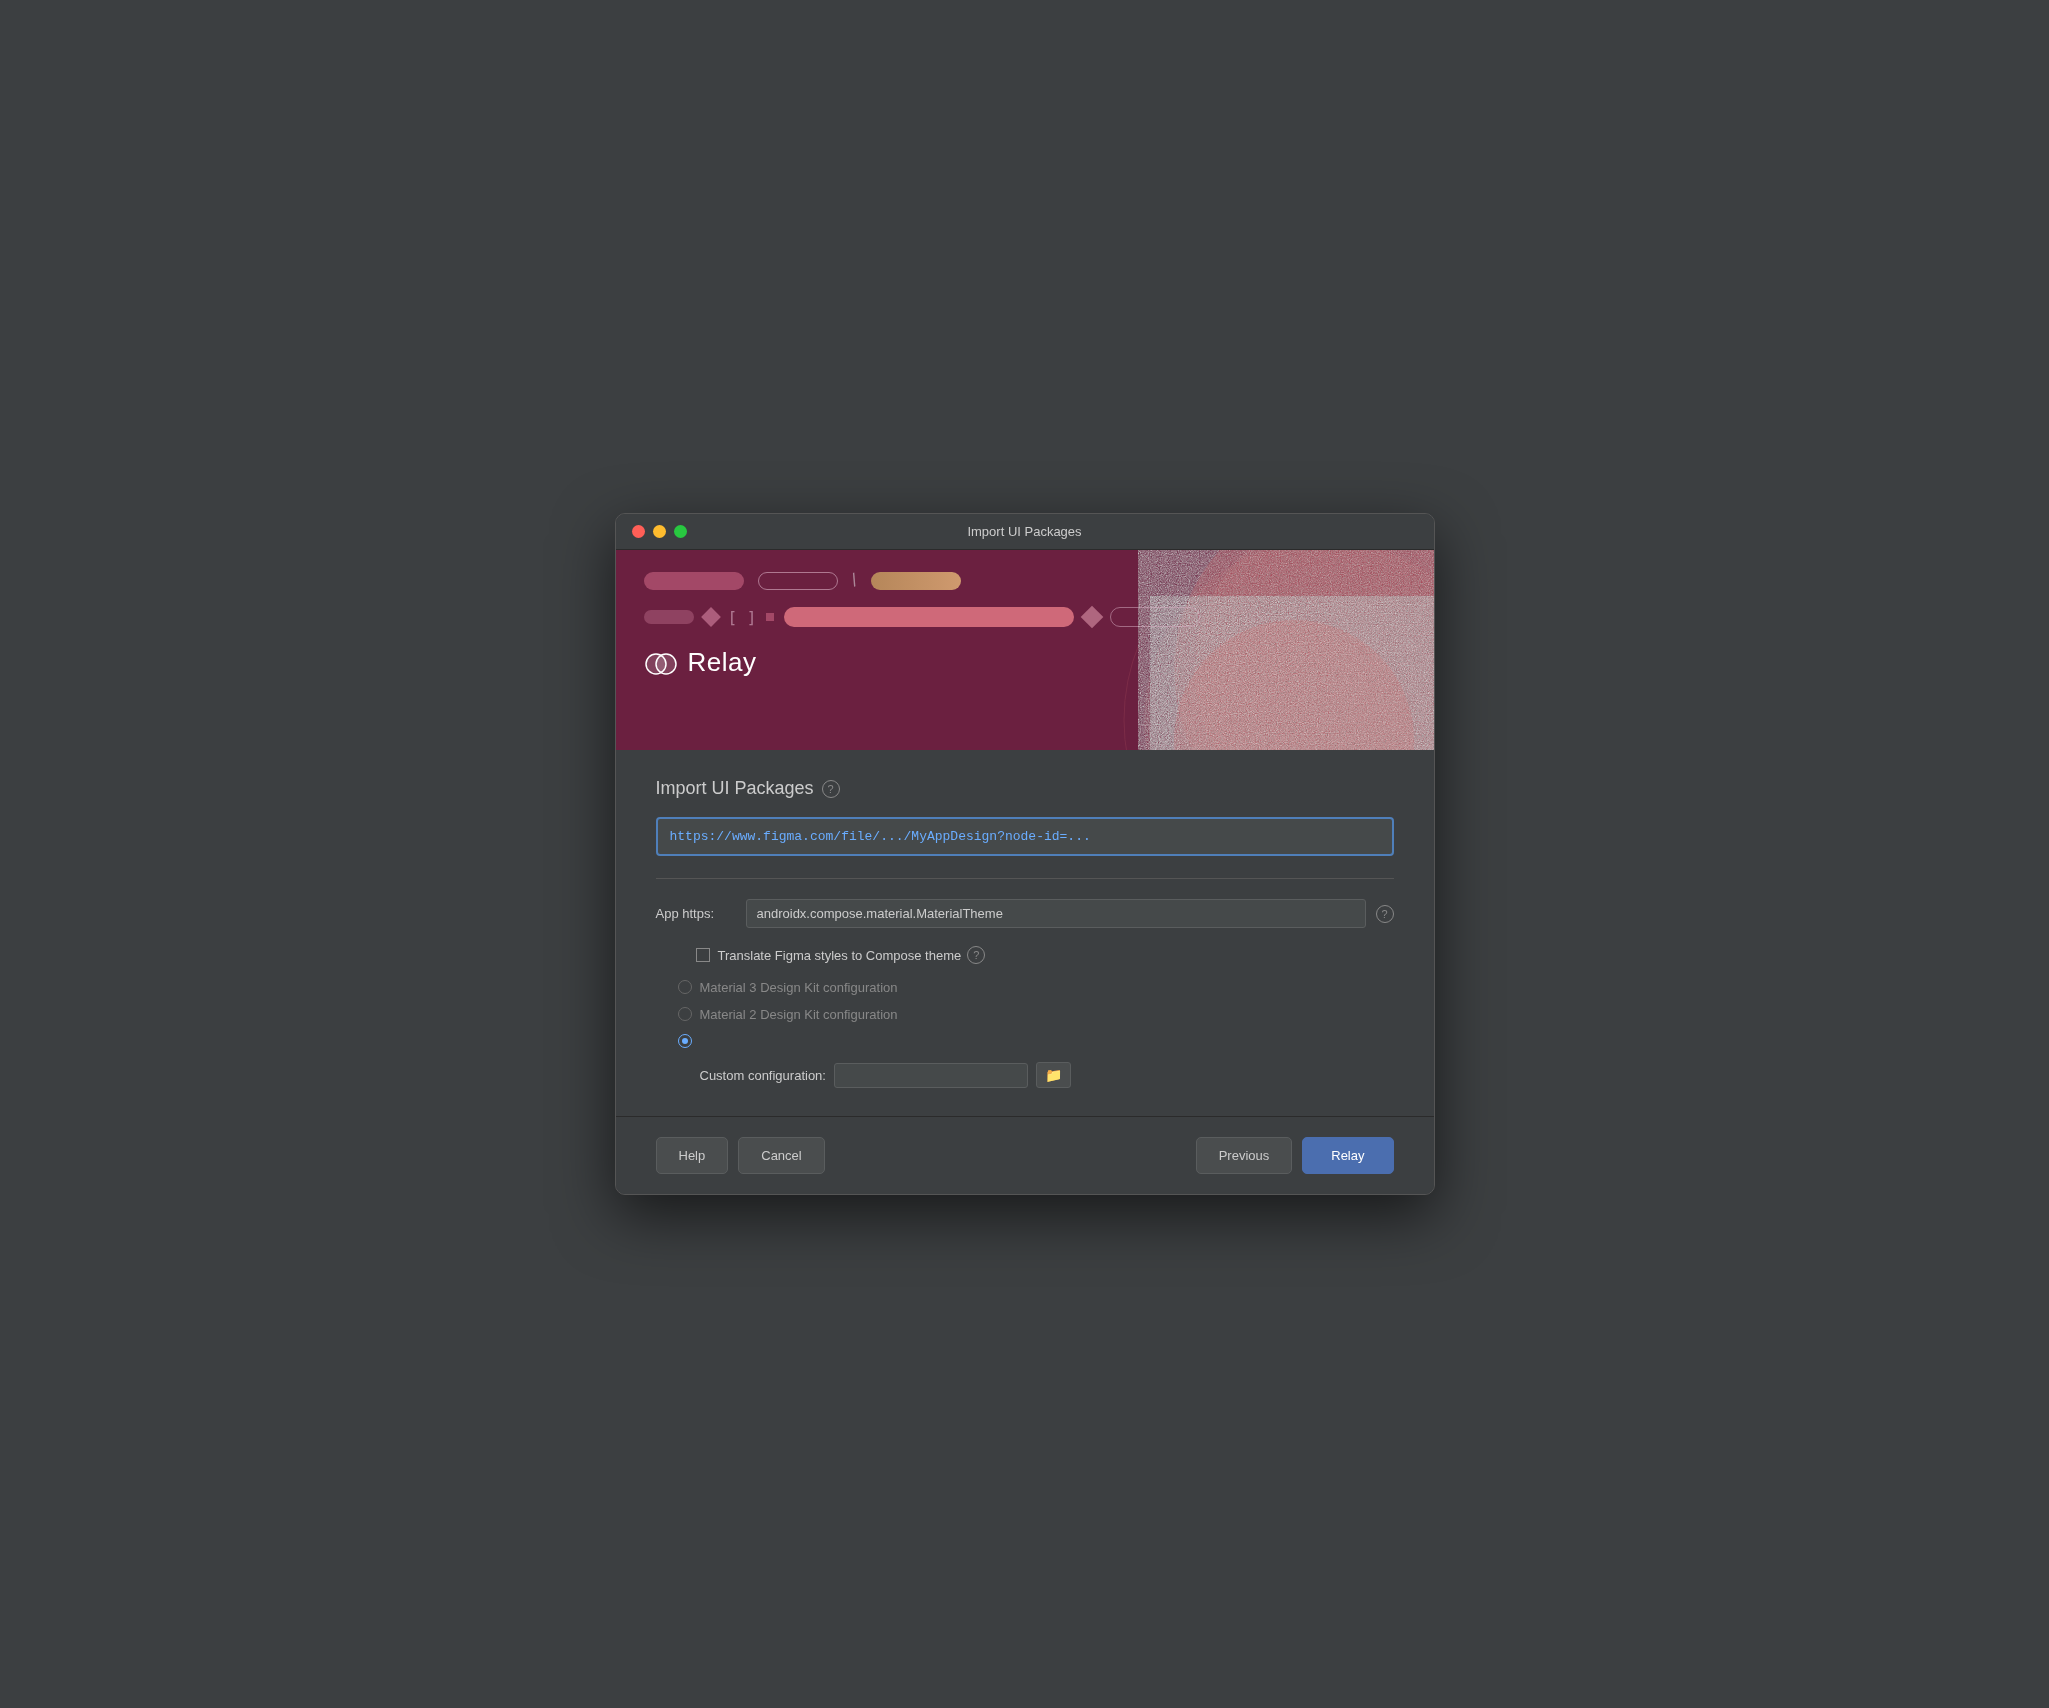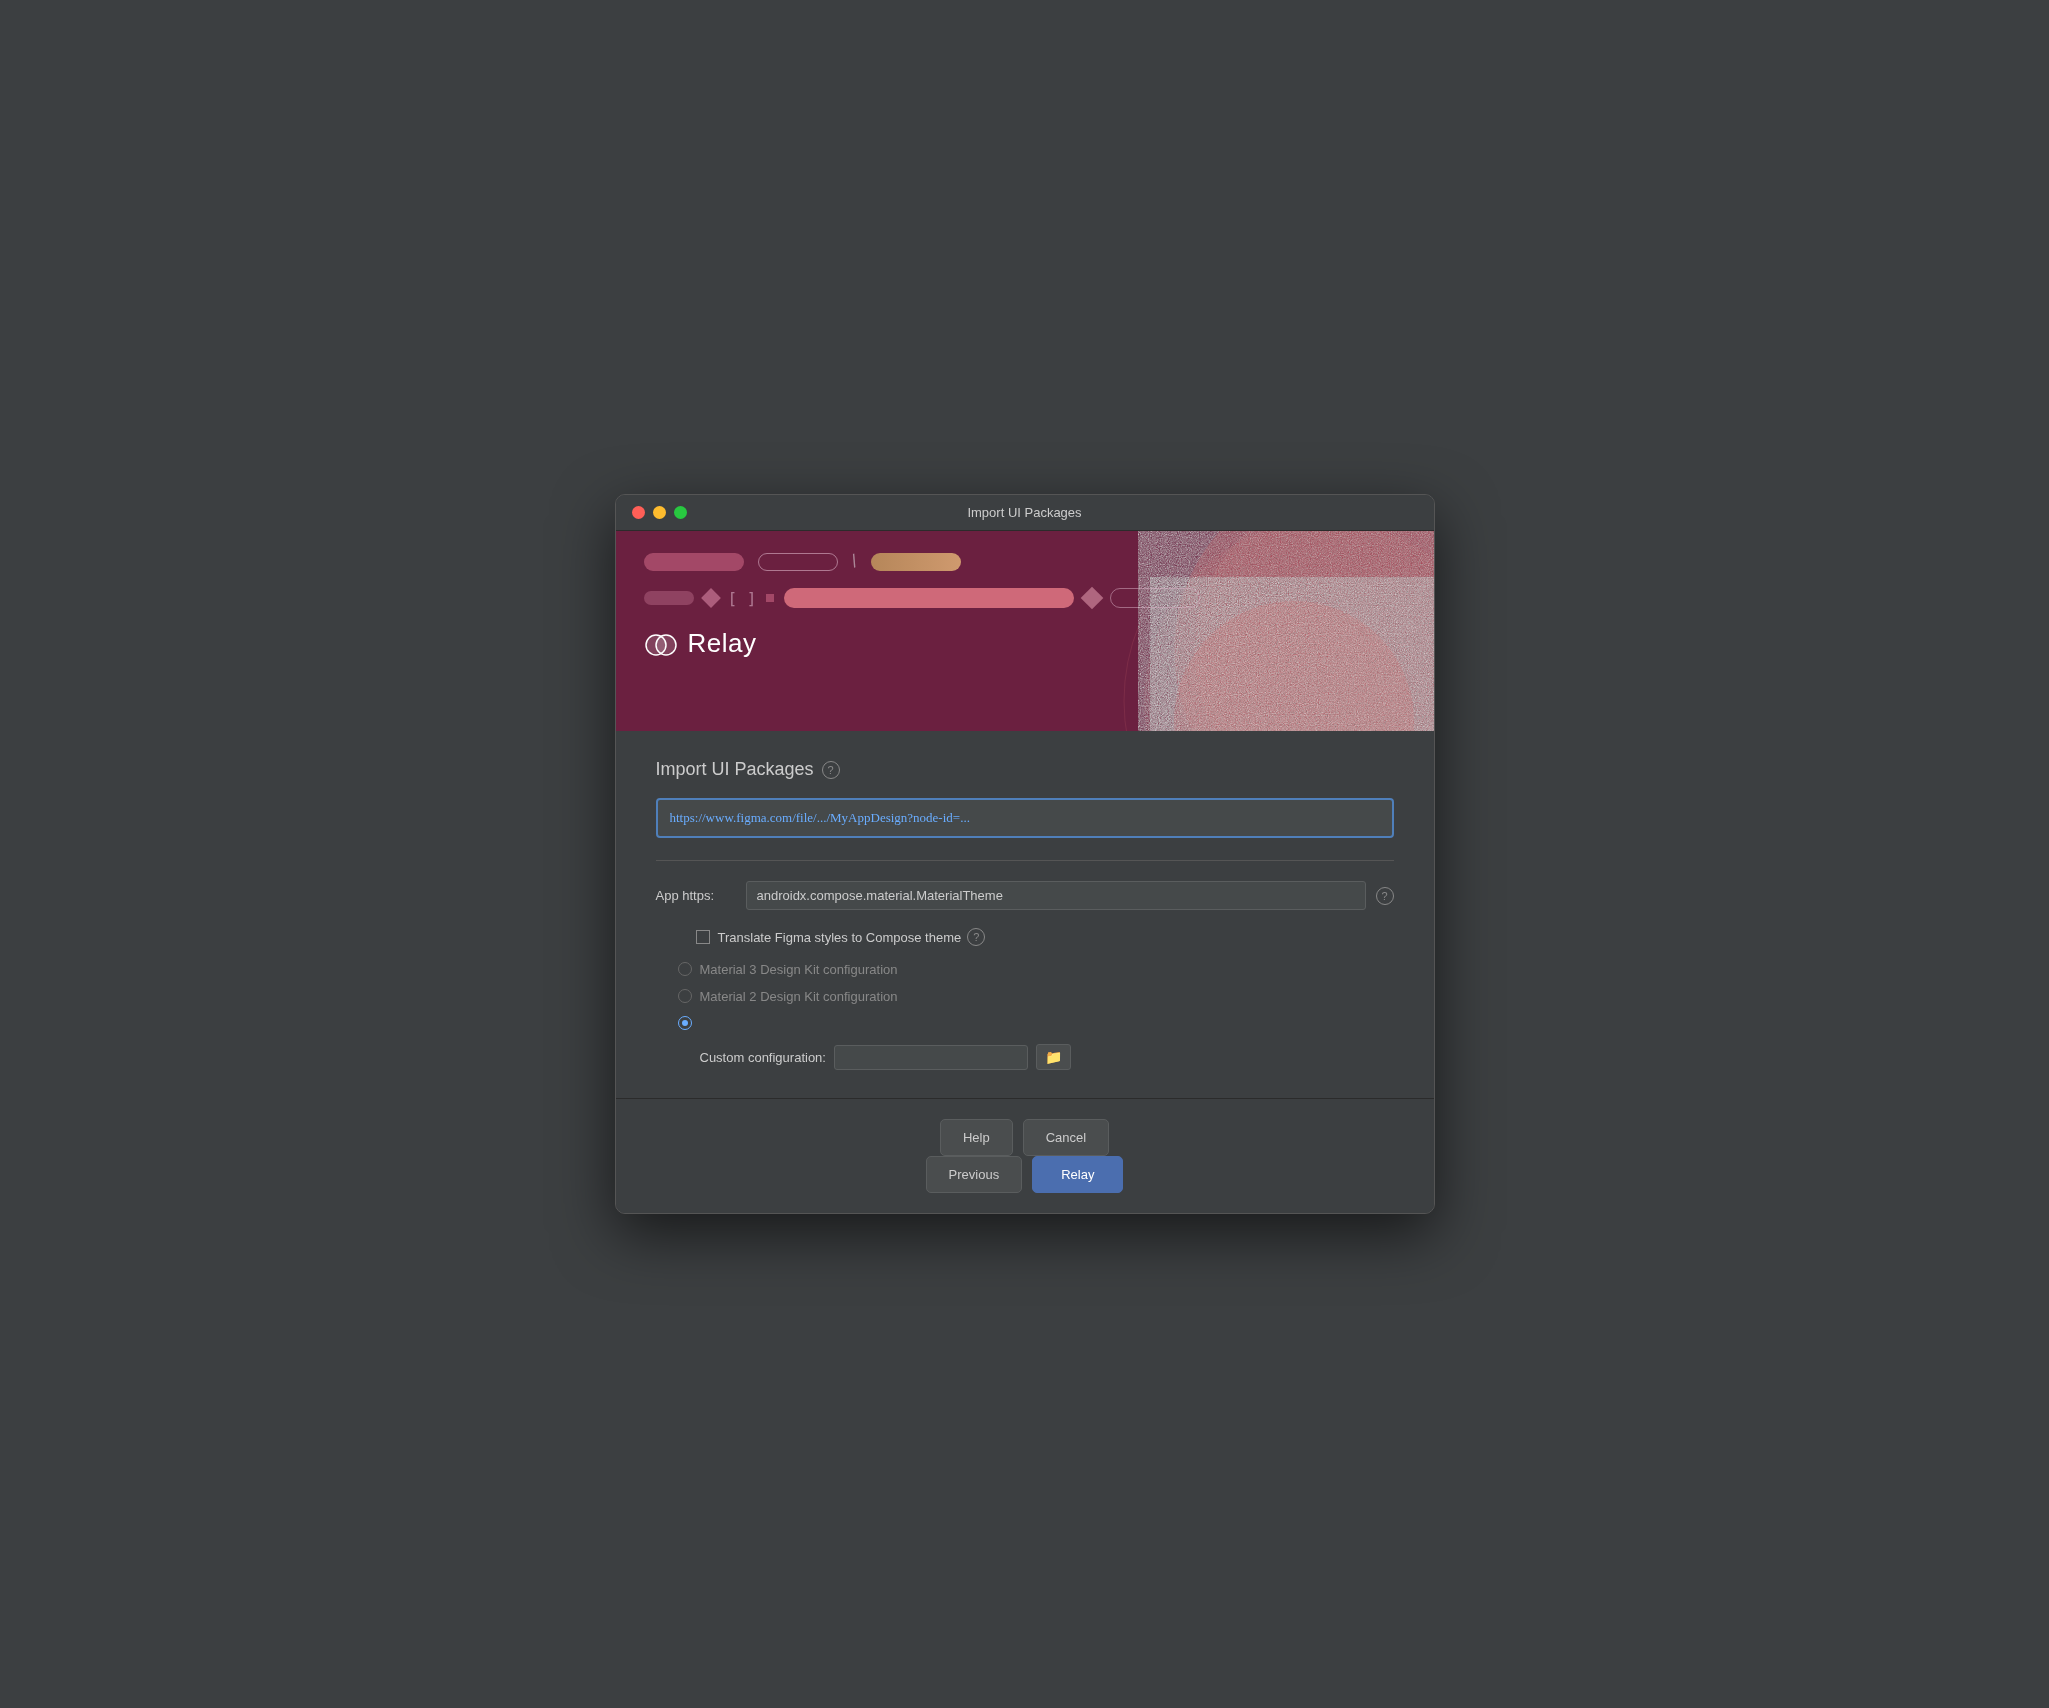--- a/index.html
+++ b/index.html
@@ -230,21 +230,21 @@
 
     .url-input {
       width: 100%;
       background: #45494a;
       border: 2px solid #4f7fba;
       border-radius: 4px;
       color: #6aadff;
       font-size: 13px;
       padding: 10px 12px;
       outline: none;
-      font-family: Liberation Serif, serif;
+      font-family: Liberation Mono, monospace;
     }
 
     .url-input::selection {
       background: #214283;
     }
 
     .divider {
       height: 1px;
       background: #555;
       margin: 20px 0;
@@ -382,21 +382,20 @@
     }
 
     
     .footer {
       display: flex;
       justify-content: space-between;
       align-items: center;
       padding: 20px 40px;
       background: #3c3f41;
       border-top: 1px solid #2b2b2b;
-      flex-direction: column;
     }
 
     .footer-left {
       display: flex;
       gap: 10px;
     }
 
     .footer-right {
       display: flex;
       gap: 10px;

